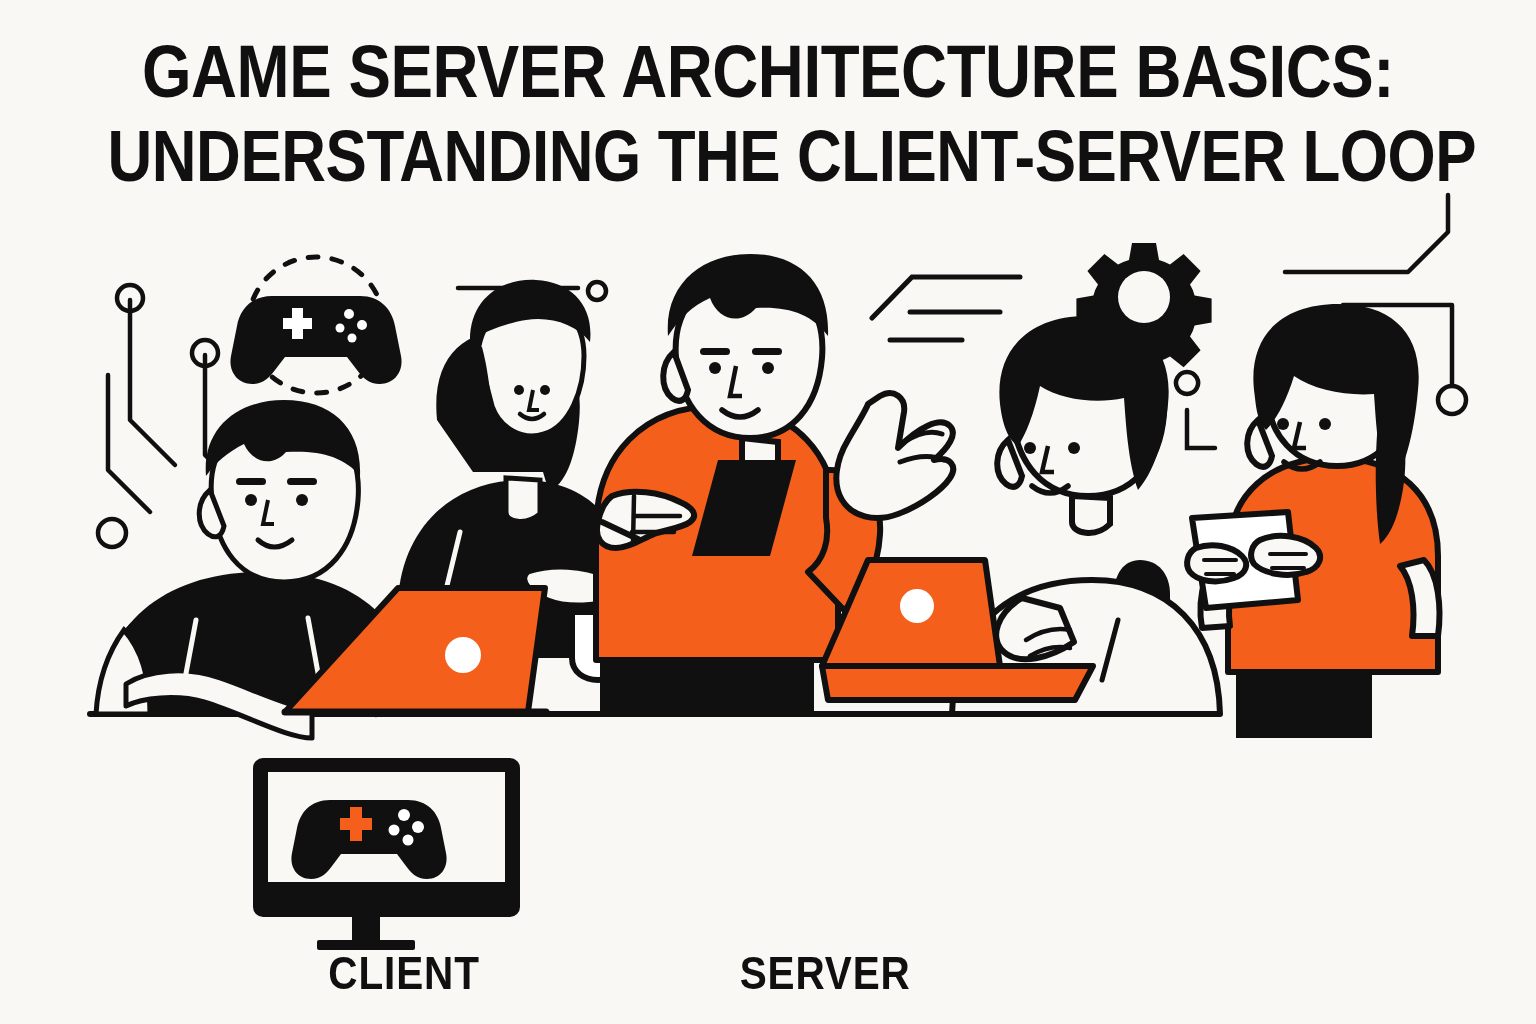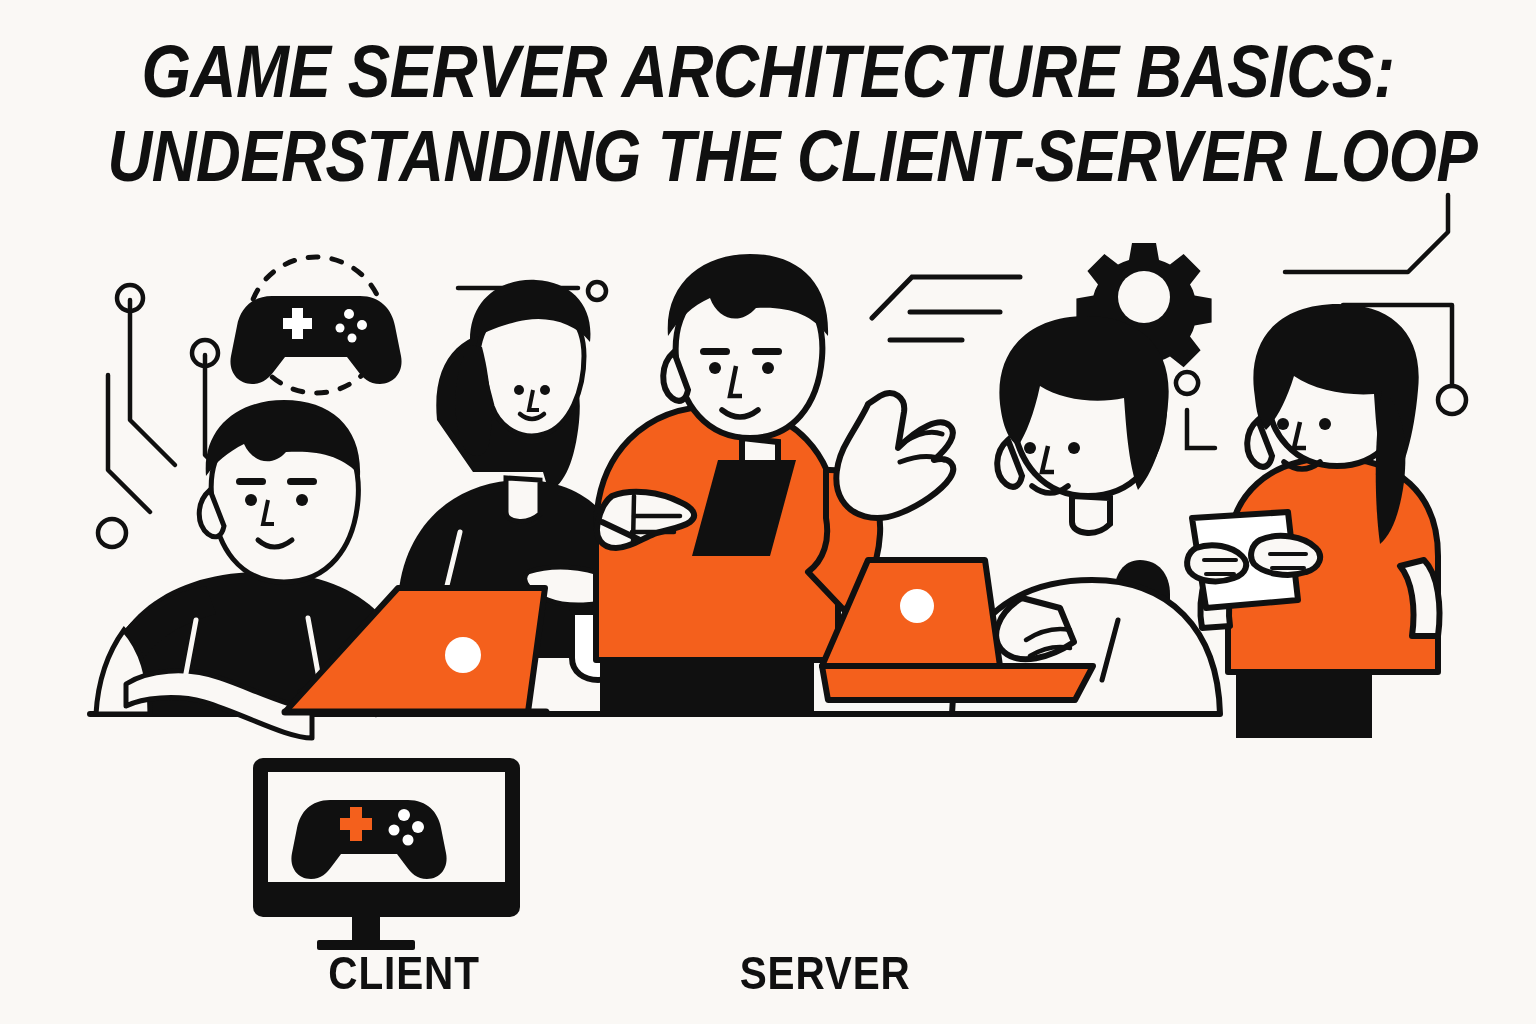--- a/index.html
+++ b/index.html
@@ -5,21 +5,20 @@
   html,body{margin:0;padding:0;}
   body{
     width:1536px;height:1024px;overflow:hidden;
     background:#FAF8F5;
     font-family:"Liberation Sans", sans-serif;
   }
   #stage{position:relative;width:1536px;height:1024px;background:#FAF8F5;}
   .title-block{
     position:absolute;left:0;top:30px;width:1536px;text-align:center;
     pointer-events:none;
-    font-style:italic;
   }
   .title-line{
     display:block;
     color:#101010;
     font-family:"Liberation Sans", sans-serif;
     font-weight:bold;
     font-size:74px;
     line-height:84px;
     letter-spacing:-0.5px;
     transform:scaleX(0.86);

